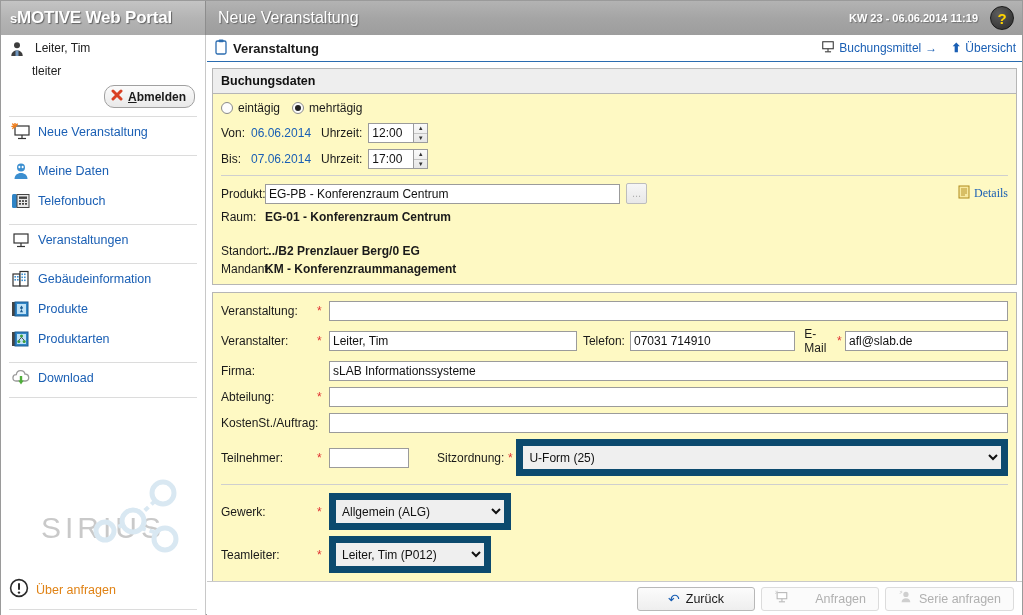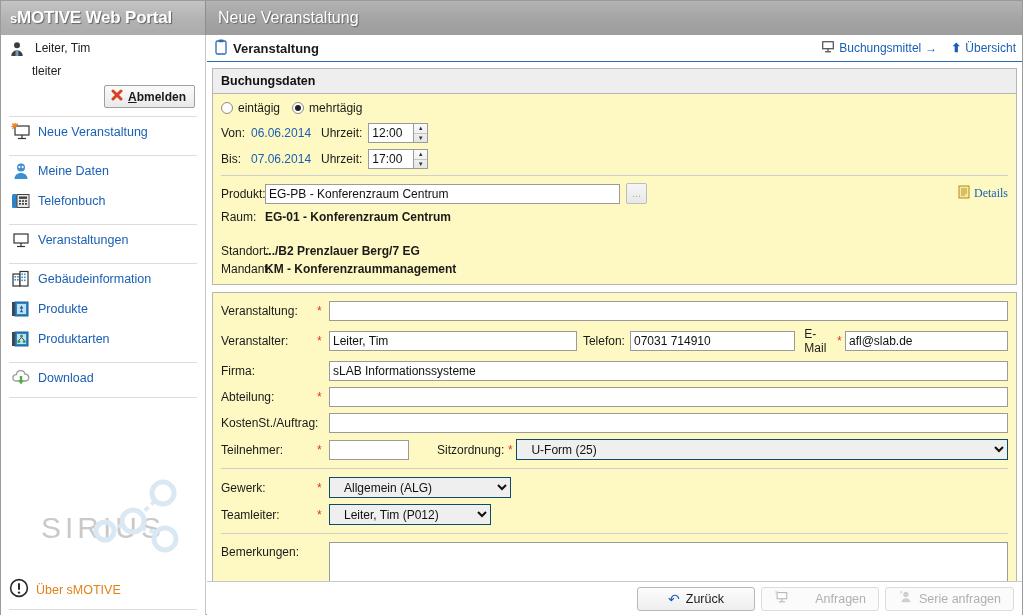--- a/index.html
+++ b/index.html
@@ -64,21 +64,21 @@
     border-right: 1px solid #c8c8c8;
   }
   .user-block { padding: 6px 8px 0 8px; }
   .user-row { display: flex; align-items: flex-start; }
   .user-name { font-size: 12px; color: #222; margin-left: 6px; }
   .user-login { font-size: 12px; color: #222; margin-left: 23px; margin-top: 5px; }
   .logout-row { display: flex; justify-content: flex-end; margin-top: 7px; padding-right: 2px;}
   .btn-logout {
     display: inline-flex; align-items: center; gap: 5px;
     background: linear-gradient(to bottom,#fbfbfb,#e9e9e9);
-    border: 1px solid #a0a0a0; border-radius: 2px;
+    border: 1px solid #a0a0a0; border-radius: 10px;
     padding: 3px 8px 3px 6px; font-size: 12px; font-weight: bold; color: #1a1a1a;
     cursor: pointer;
   }
   .btn-logout .u { text-decoration: underline; }
   .nav-sep { border-top: 1px solid #dcdcdc; margin: 8px 8px 0 8px; }
   .nav-group { padding: 0 8px; }
   .nav-item {
     display: flex; align-items: center; gap: 7px;
     padding: 6px 2px; cursor: pointer;
   }
@@ -166,22 +166,22 @@
     cursor: pointer;
   }
   .details-link {
     margin-left: auto; display: flex; align-items: center; gap: 4px;
     color: #1a5fb4; font-size: 12px; cursor: pointer; font-family: Liberation Serif, serif;
   }
 
   .req { color: #e03131; font-size: 12px; width: 12px; flex: 0 0 12px; }
   select {
     font-family: "Liberation Sans", sans-serif; font-size: 12px;
-    border: 1px solid #0c4a6e; background: #efefef; color: #111;
-    height: 21px; padding: 1px 10px; outline: none;
+    border: 7px solid #0c4a6e; background: #efefef; color: #111;
+    height: 37px; padding: 1px 2px; outline: none;
   }
   textarea {
     font-family: "Liberation Sans", sans-serif; font-size: 12px;
     border: 1px solid #9b9b9b; background: #ffffff; color: #111;
     padding: 3px; outline: none; resize: none;
   }
   .hint { text-align: right; font-size: 11.5px; color: #222; padding: 6px 2px 0 0; }
   .hint .req-star { color: #e03131; }
 
   
@@ -205,20 +205,24 @@
 <body>
 
 <div id="app">
 
   <div class="topbar">
     <div class="brand">
       <span class="small">s</span>
         <span>MOTIVE Web Portal</span>
     </div>
     <div class="page-title">Neue Veranstaltung</div>
+    <div class="topbar-right">
+      <div class="kw">KW 23 - 06.06.2014 11:19</div>
+      <div class="help-icon">?</div>
+    </div>
   </div>
 
   <div class="sidebar">
     <div class="user-block">
       <div class="user-row">
         <span class="ico">
           <svg width="16" height="16" viewBox="0 0 16 16">
               <circle cx="8" cy="4.2" r="3" fill="#3d3d3d"></circle>
               <path d="M2.3 15c0-3.4 2.5-5.4 5.7-5.4S13.7 11.6 13.7 15z" fill="#3d3d3d"></path>
               <rect x="6.5" y="9.5" width="3" height="5.5" fill="#6f96bf"></rect>
@@ -401,21 +405,21 @@
     </div>
 
     <div class="about-row">
       <span>
         <svg width="20" height="20" viewBox="0 0 20 20">
             <circle cx="10" cy="10" r="8.4" fill="#fff" stroke="#2b2b2b" stroke-width="1.6"></circle>
             <rect x="9" y="5" width="2" height="7" rx="1" fill="#2b2b2b"></rect>
             <circle cx="10" cy="14.6" r="1.2" fill="#2b2b2b"></circle>
           </svg>
       </span>
-      <span class="lbl">Über sMOTIVE</span>
+      <span class="lbl">Über anfragen</span>
     </div>
 
     <div class="footer-sep"></div>
 
   </div>
 
   <div class="main">
 
     <div class="crumb-row">
       <span>
@@ -502,21 +506,21 @@
             <span>Details</span>
           </span>
         </div>
 
         <div class="row" style="margin-bottom:20px;">
           <span class="lab lab-w" style="width:44px;flex:0 0 44px;">Raum:</span>
           <span class="lab bold">EG-01 - Konferenzraum Centrum</span>
         </div>
         <div class="row" style="margin-bottom:4px;">
           <span class="lab" style="width:44px;flex:0 0 44px;">Standort:</span>
-          <span class="lab bold">.../B2 Prenzlauer Berg/7 EG</span>
+          <span class="lab bold">.../B2 Prenzlauer Berg/0 EG</span>
         </div>
         <div class="row" style="margin-bottom:0;">
           <span class="lab" style="width:44px;flex:0 0 44px;">Mandant:</span>
           <span class="lab bold">KM - Konferenzraummanagement</span>
         </div>
 
       </div>
     </div>
 
     <div class="panel" style="margin-top:7px;">

